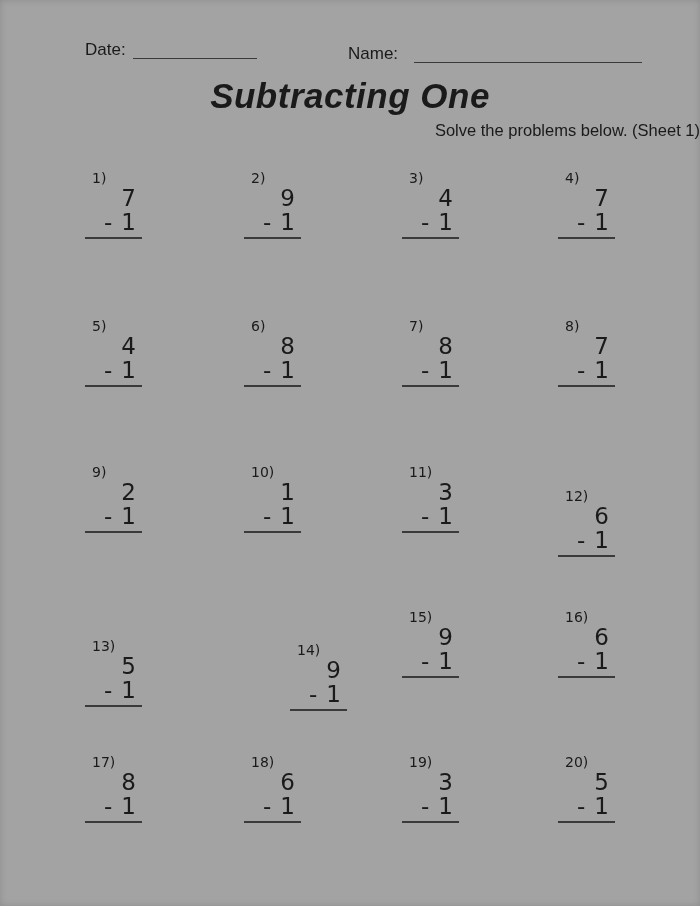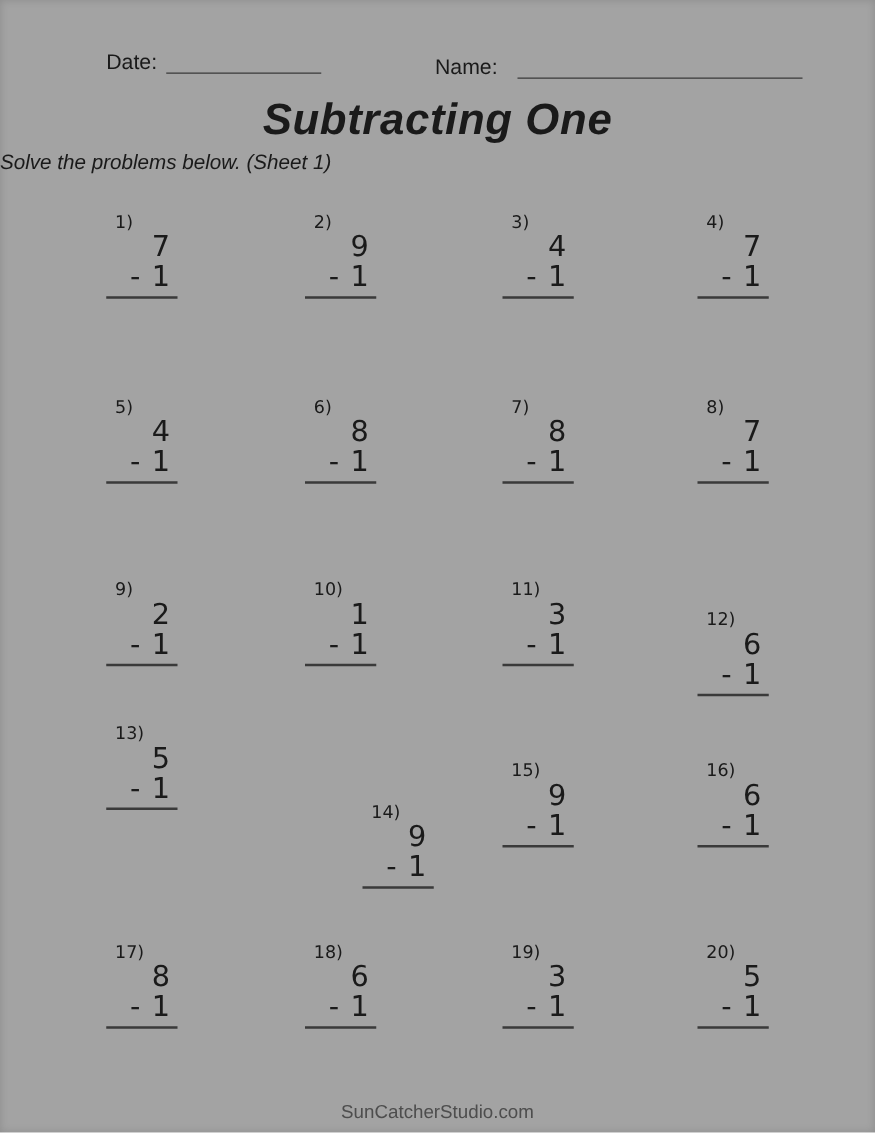--- a/index.html
+++ b/index.html
@@ -23,21 +23,21 @@
   .name-group .write-line{width:228px;margin-left:4px;}
 
   
   .title{
     position:absolute;top:76px;left:0;width:100%;
     margin:0;text-align:center;
     font-size:35px;font-weight:bold;letter-spacing:0.5px;font-style:italic;
   }
   .subtitle{
     position:absolute;top:121px;left:0;width:100%;
-    text-align:left;font-size:16.5px;font-style:italic;
+    text-align:right;font-size:16.5px;
   }
 
   
   #problems{position:absolute;left:0;top:0;width:100%;height:100%;}
   .problem{
     position:absolute;width:57px;
     font-family:"DejaVu Sans", sans-serif;
   }
   .plabel{font-size:14px;line-height:16px;padding-left:7px;}
   .minuend{font-size:23px;line-height:24px;text-align:right;padding-right:6px;}
@@ -160,21 +160,21 @@
     <div class="answer-line"></div>
   </div>
       <div class="problem" style="left: 558px; top: 488px;">
     <div class="plabel">12)</div>
     <div class="minuend">6</div>
     <div class="subrow">
       <span class="minus">-</span><span class="sub">1</span>
     </div>
     <div class="answer-line"></div>
   </div>
-      <div class="problem" style="left: 85px; top: 579px;">
+      <div class="problem" style="left: 85px; top: 638px;">
     <div class="plabel">13)</div>
     <div class="minuend">5</div>
     <div class="subrow">
       <span class="minus">-</span><span class="sub">1</span>
     </div>
     <div class="answer-line"></div>
   </div>
       <div class="problem" style="left: 244px; top: 642px; margin-left: 46px;">
     <div class="plabel">14)</div>
     <div class="minuend">9</div>
@@ -226,14 +226,13 @@
       <div class="problem" style="left: 558px; top: 754px;">
     <div class="plabel">20)</div>
     <div class="minuend">5</div>
     <div class="subrow">
       <span class="minus">-</span><span class="sub">1</span>
     </div>
     <div class="answer-line"></div>
   </div>
     </div>
 
-  <div class="footer">SunCatcherStudio.com</div>
 </div>
 
 </body></html>

